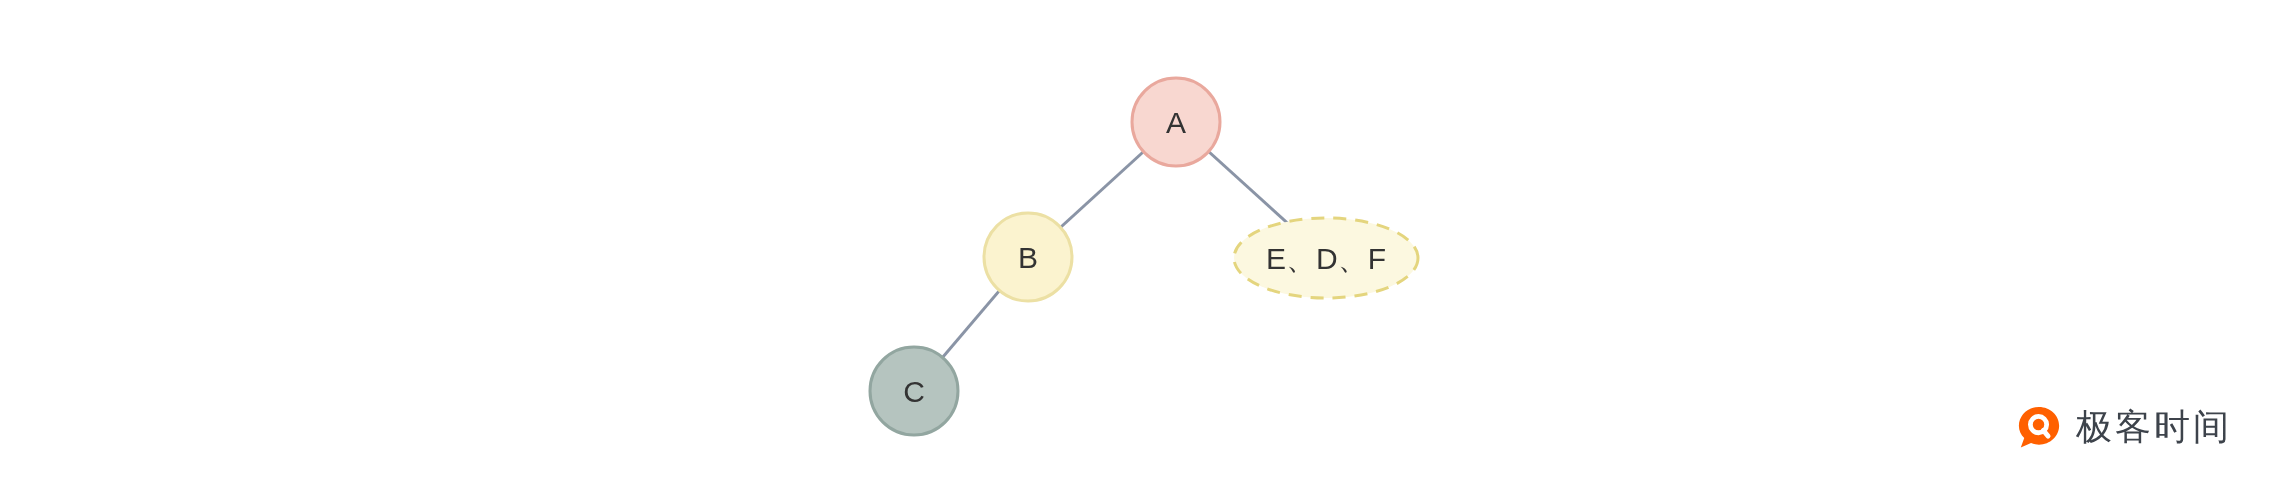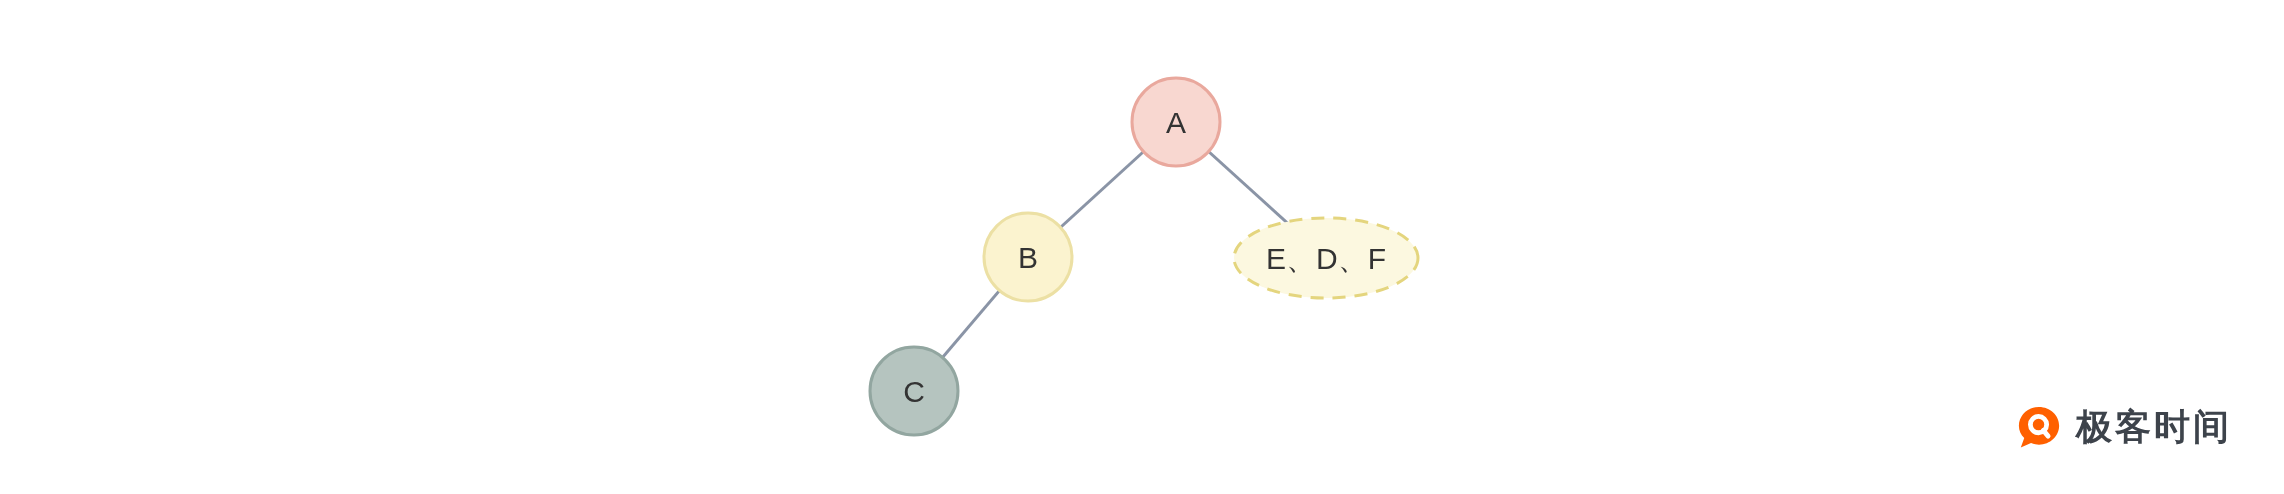--- a/index.html
+++ b/index.html
@@ -32,21 +32,21 @@
     align-items: center;
     gap: 14px;
   }
   .logo-icon {
     width: 46px;
     height: 46px;
     display: block;
   }
   .logo-text {
     font-size: 36px;
-    font-weight: bold;
+    font-weight: normal;
     letter-spacing: 3px;
     line-height: 1;
   }
 </style>
 </head>
 <body>
 
 <div class="canvas">
 
   <svg id="tree-svg" width="2284" height="494" viewBox="0 0 2284 494">

